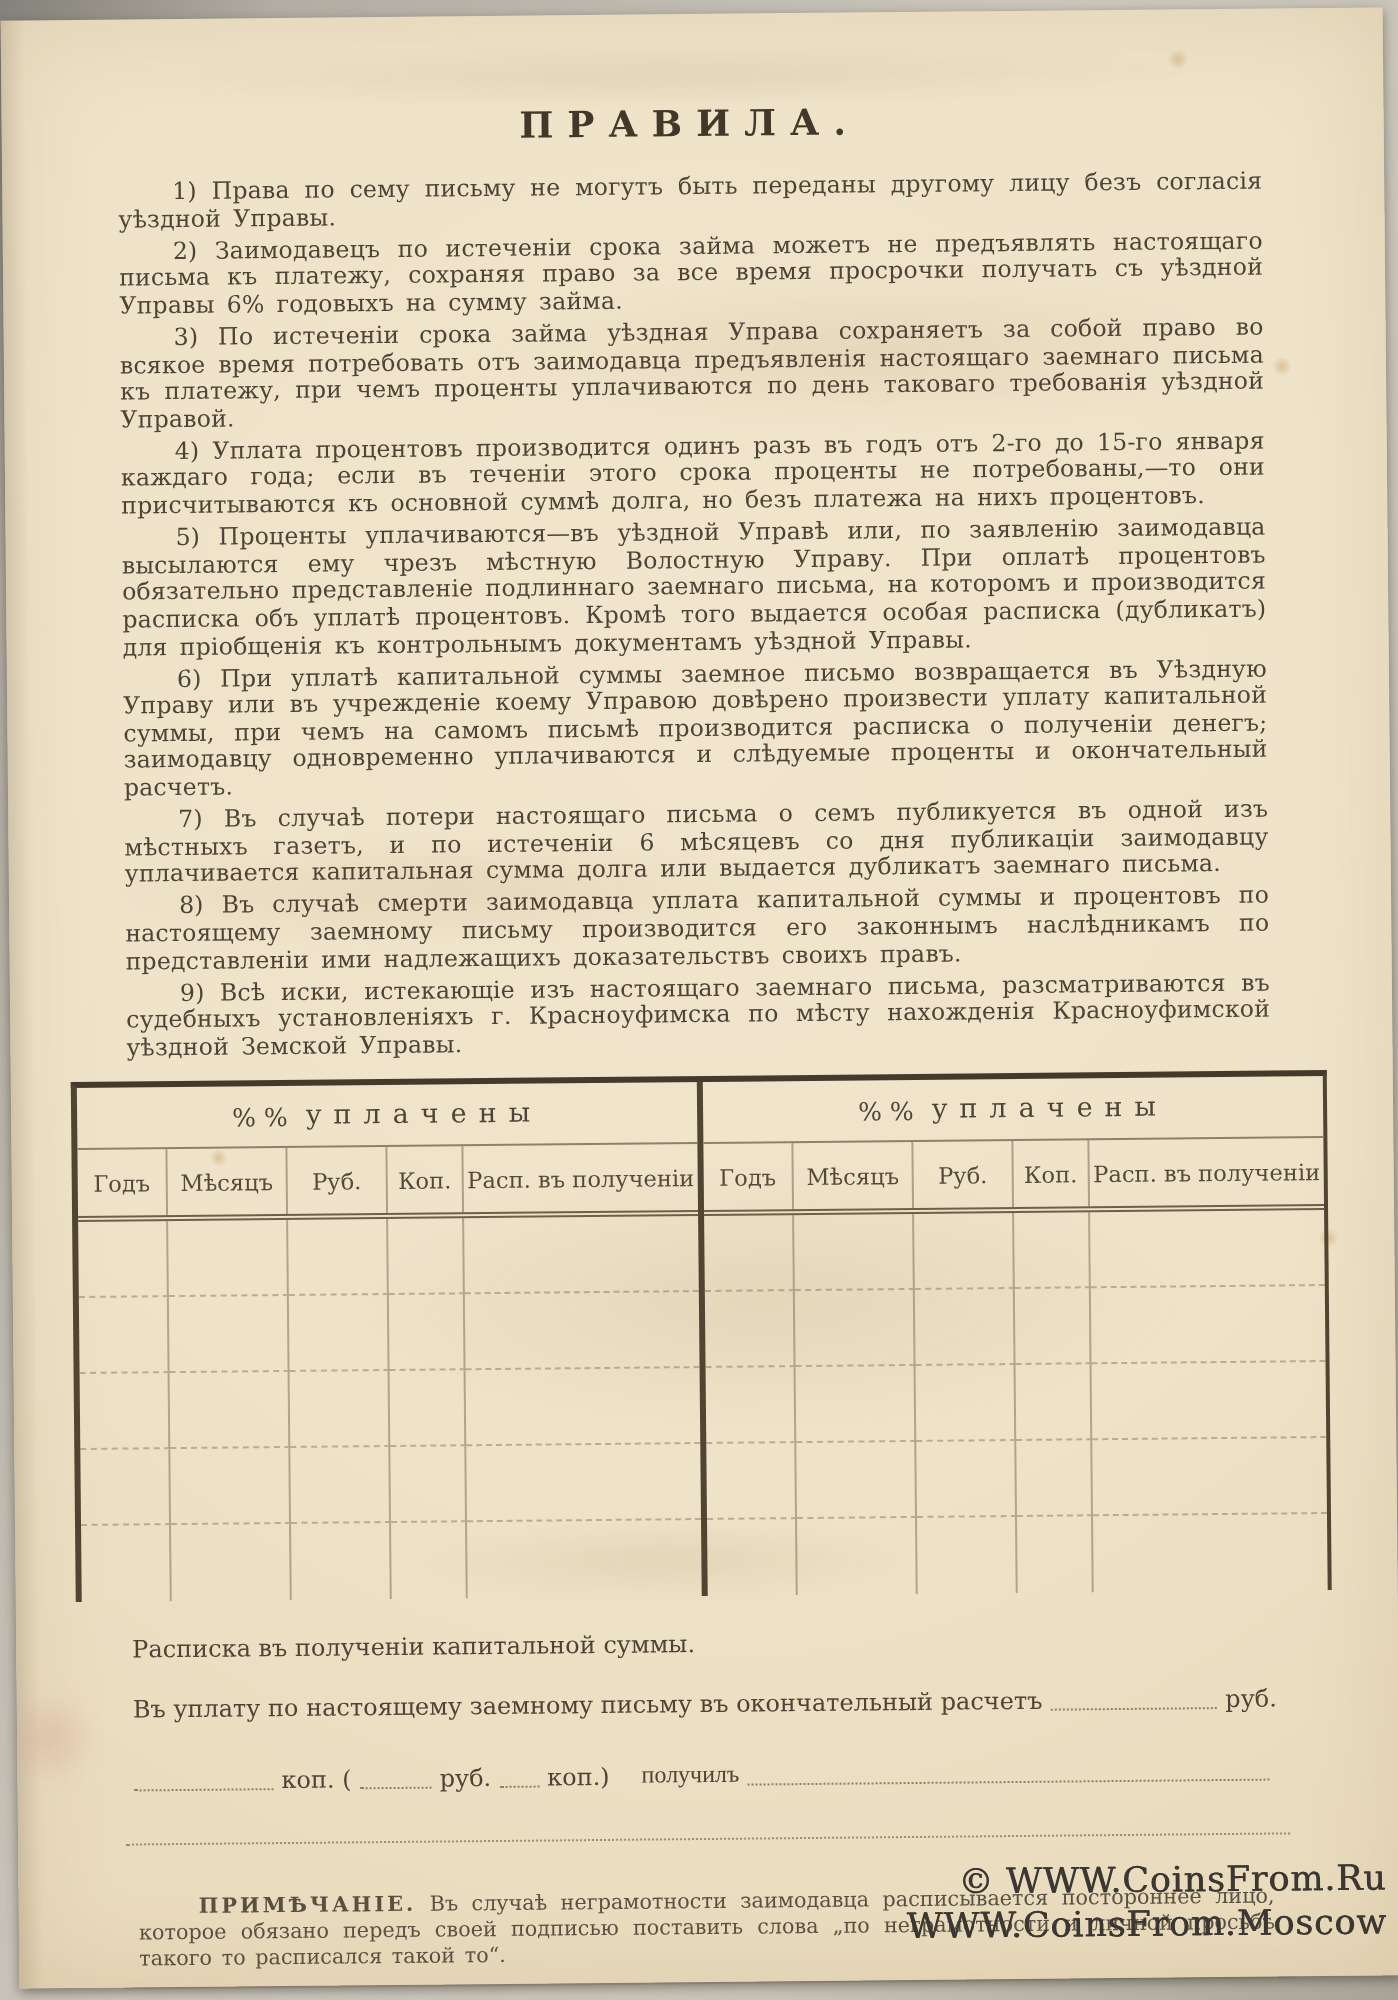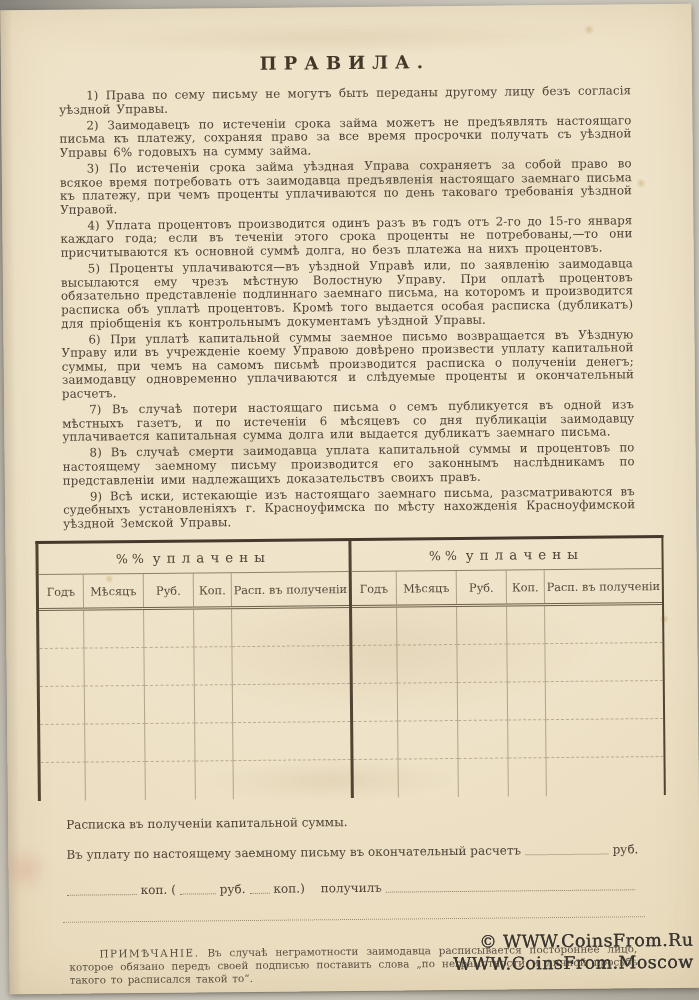--- a/index.html
+++ b/index.html
@@ -77,27 +77,27 @@
   .trow:last-child .tc{border-bottom:none;}
 
   .receipt-heading{margin:17px 0 0;font-size:12px;}
   .pay-line,.kop-line{display:flex;align-items:flex-end;margin-top:15px;font-size:12px;}
   .kop-line{margin-top:21px;}
   .leader{border-bottom:1px dotted #8f8066;height:12px;margin:0 4px 2px;}
   .leader.grow{flex:1;}
   .w70{width:70px;margin-left:0;}
   .w36{width:36px;}
   .w20{width:20px;}
-  .recv{margin-left:16px;}
+  .recv{margin-left:16px;font-family:Liberation Serif, serif;}
   .full-dotted{margin:23px -6px 0 -4px;border-bottom:1px dotted rgba(130,112,85,.75);height:1px;}
   .note{
     margin:25px 2px 0;font-size:10.4px;line-height:12.8px;text-align:justify;
     text-indent:30px;color:#5a5041;word-spacing:1.5px;
   }
-  .note-label{letter-spacing:1.5px;}
+  .note-label{letter-spacing:1.5px;font-weight:bold;}
   .faint-rule{margin:7px -8px 0 -6px;border-top:1px solid rgba(110,96,76,.3);}
   .watermark{
     position:absolute;right:7px;bottom:15px;text-align:right;
     font-size:17.5px;line-height:22px;color:#3b3732;letter-spacing:.4px;
     text-shadow:.3px 0 0 #3b3732;
   }
 </style>
 </head>
 <body>
 

